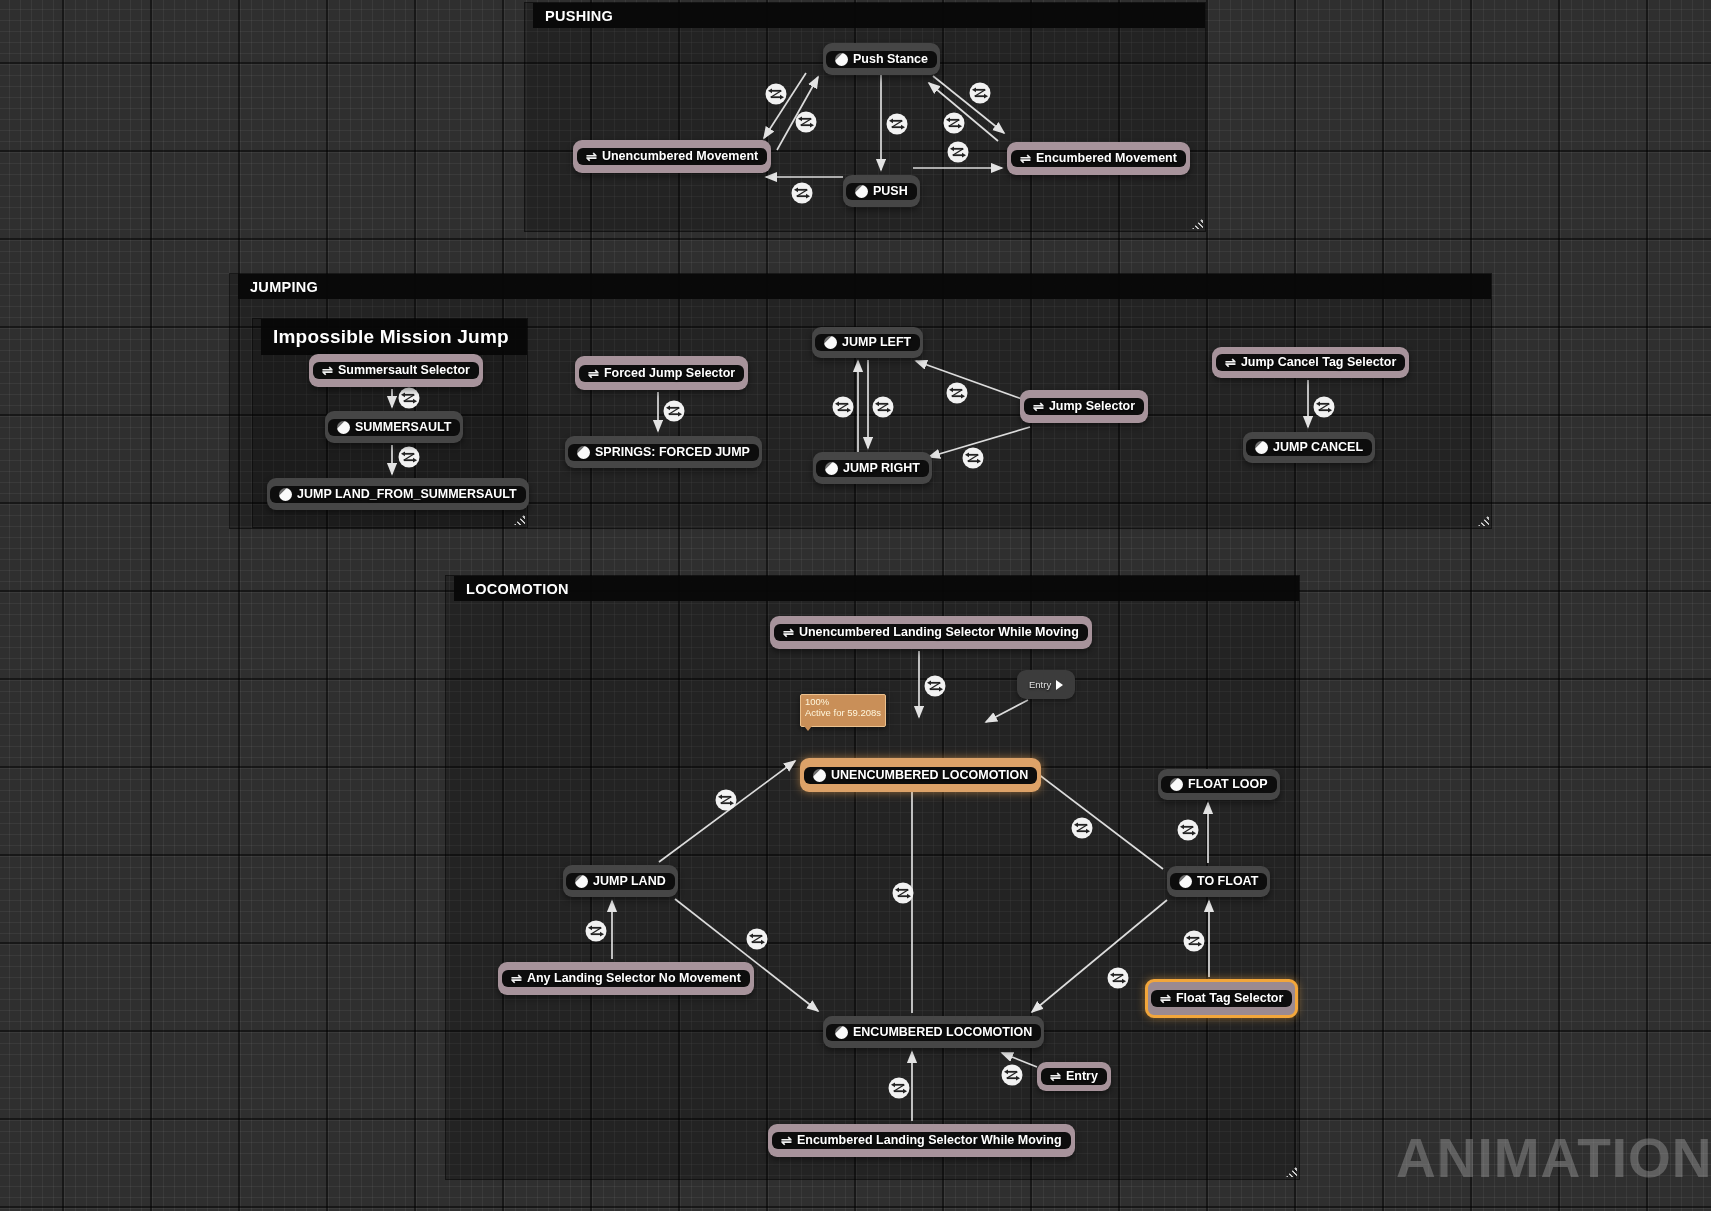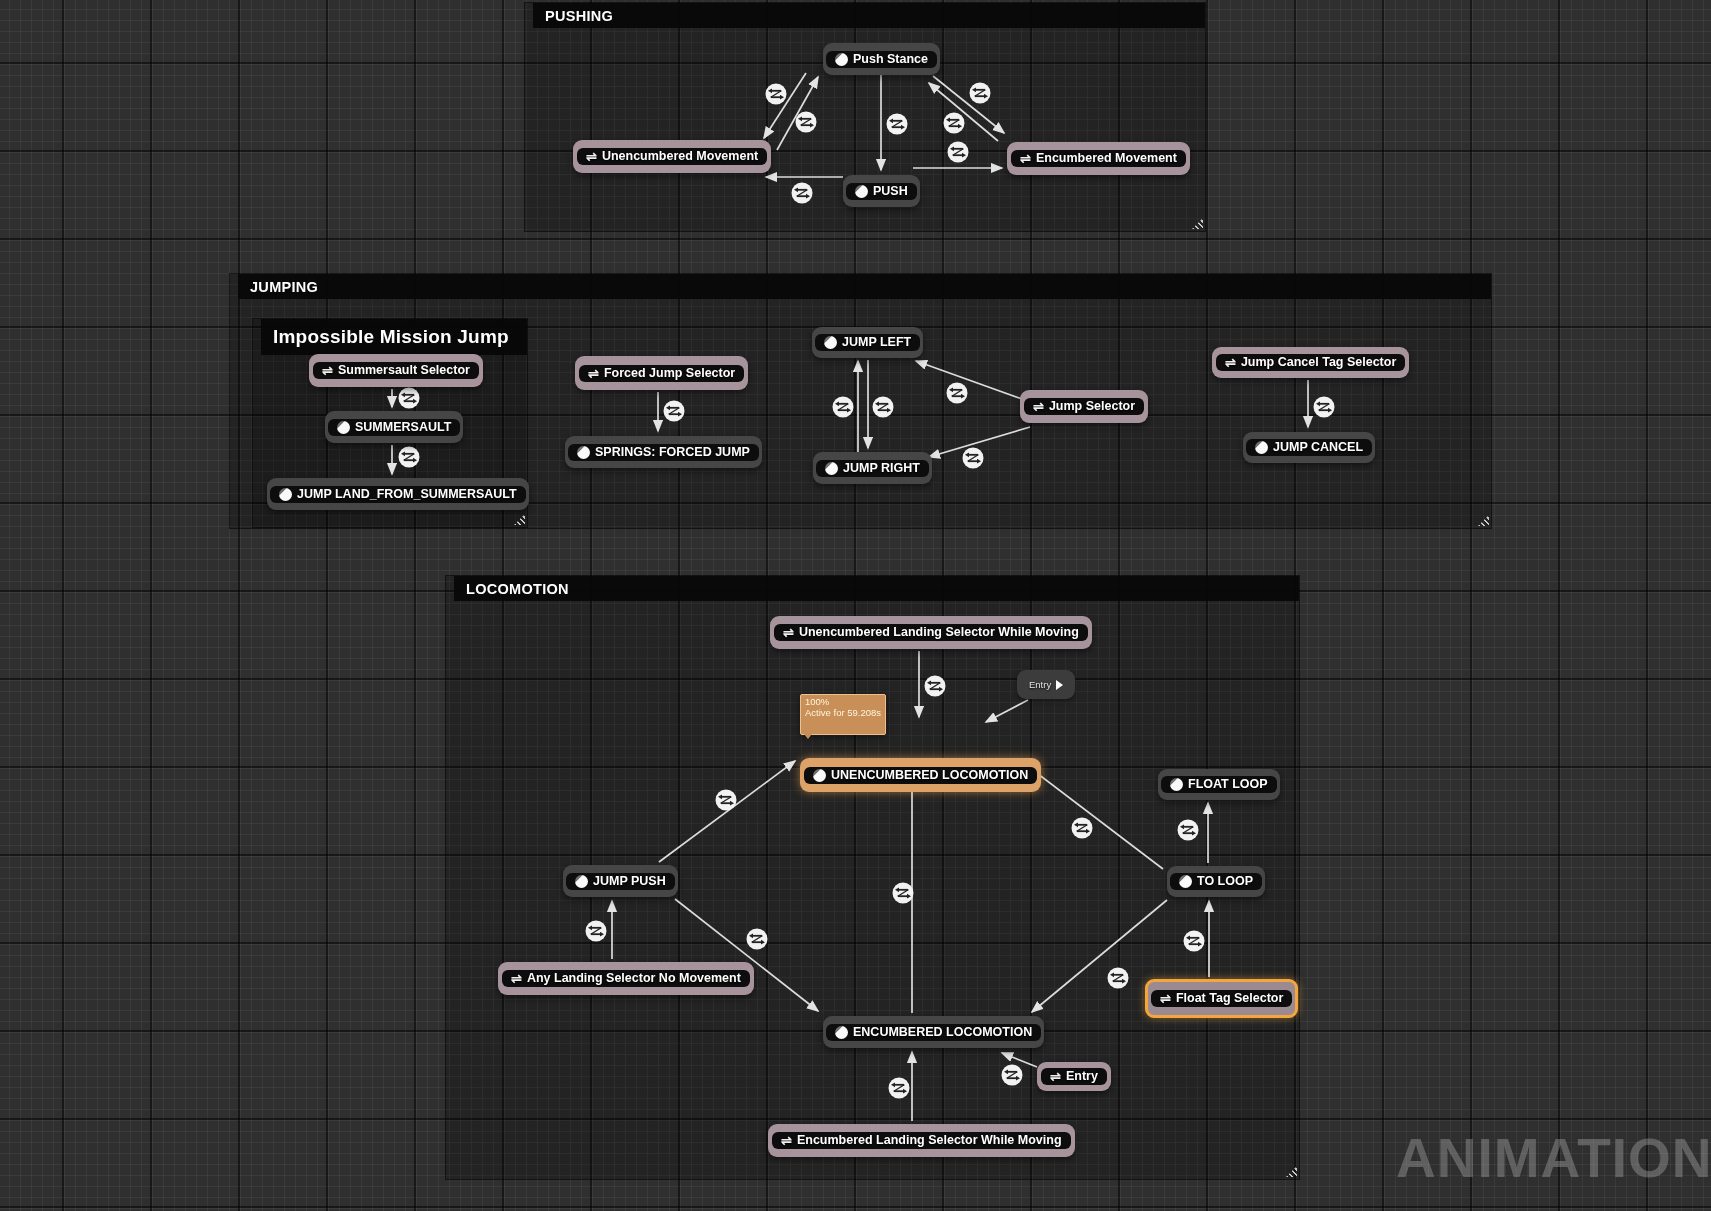--- a/index.html
+++ b/index.html
@@ -32,21 +32,21 @@
   .node.state{background:#464646;padding:3px;}
   .node.conduit,.node.entry-conduit{background:#a7939b;padding:4px;}
   .node.state-active{background:#dda268;padding:4px;box-shadow:0 0 10px rgba(240,165,80,.55);margin-top:36px;}
   .node.conduit-selected{background:#9b8a91;padding:3px;border:3px solid #f2a63b;box-shadow:0 0 9px rgba(242,166,59,.5);}
   .node.entry{background:#3c3c3c;padding:3px;box-shadow:0 2px 5px rgba(0,0,0,.4);}
   .node.entry .inner{background:transparent;font-weight:400;font-size:9.5px;color:#e2e2e2;gap:5px;}
   .state-icon{width:13px;height:13px;border-radius:50%;background:linear-gradient(135deg,#6f6f6f 30%,#fafafa 31%);flex:0 0 auto;}
   .conduit-icon{font-size:13px;color:#f0f0f0;font-weight:700;line-height:1;flex:0 0 auto;}
   .play-icon{width:0;height:0;border-top:5px solid transparent;border-bottom:5px solid transparent;border-left:7px solid #fff;flex:0 0 auto;}
   #tooltip{position:absolute;z-index:5;background:#c98f58;border:1px solid #ecc18e;color:#fff6dc;
-    font-size:9.5px;line-height:11px;padding:1px 4px 16px;border-radius:2px;box-shadow:0 2px 6px rgba(0,0,0,.5);white-space:nowrap;}
+    font-size:9.5px;line-height:11px;padding:1px 4px 8px;border-radius:2px;box-shadow:0 2px 6px rgba(0,0,0,.5);white-space:nowrap;}
   #tooltip:after{content:"";position:absolute;left:3px;bottom:-5px;border-left:4px solid transparent;
     border-right:4px solid transparent;border-top:5px solid #c98f58;}
   #watermark{position:absolute;left:1396px;top:1126px;z-index:1;font-size:55px;font-weight:700;
     letter-spacing:1px;color:rgba(195,195,195,.33);white-space:nowrap;}
 </style>
 </head>
 <body>
 
 <div id="canvas">
   <svg id="edge-layer" width="1711" height="1211">
@@ -248,21 +248,21 @@
     </div>
     <div class="node state" style="left: 1158px; top: 769px; min-width: 104px; height: 31px;">
       <div class="inner">
         <span class="state-icon"></span>
         <span>FLOAT LOOP</span>
       </div>
     </div>
     <div class="node state" style="left: 563px; top: 865px; min-width: 104px; height: 32px;">
       <div class="inner">
         <span class="state-icon"></span>
-        <span>JUMP PUSH</span>
+        <span>JUMP LAND</span>
       </div>
     </div>
     <div class="node conduit" style="left: 498px; top: 962px; min-width: 247px; height: 33px;">
       <div class="inner">
         <span class="conduit-icon">⇌</span>
         <span>Any Landing Selector No Movement</span>
       </div>
     </div>
     <div class="node state" style="left: 823px; top: 1016px; min-width: 200px; height: 32px;">
       <div class="inner">
@@ -278,21 +278,21 @@
     </div>
     <div class="node conduit" style="left: 768px; top: 1124px; min-width: 286px; height: 33px;">
       <div class="inner">
         <span class="conduit-icon">⇌</span>
         <span>Encumbered Landing Selector While Moving</span>
       </div>
     </div>
     <div class="node state" style="left: 1167px; top: 866px; min-width: 90px; height: 31px;">
       <div class="inner">
         <span class="state-icon"></span>
-        <span>TO LOOP</span>
+        <span>TO FLOAT</span>
       </div>
     </div>
     <div class="node conduit-selected" style="left: 1145px; top: 979px; min-width: 142px; height: 39px;">
       <div class="inner">
         <span class="conduit-icon">⇌</span>
         <span>Float Tag Selector</span>
       </div>
     </div>
   </div>
 

